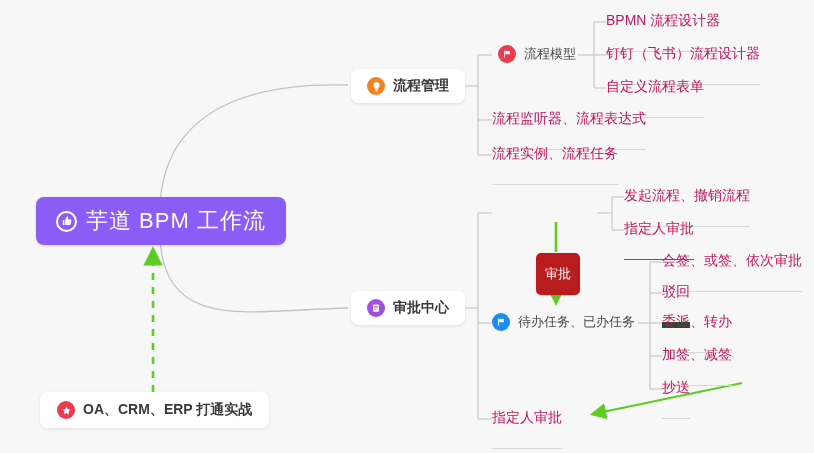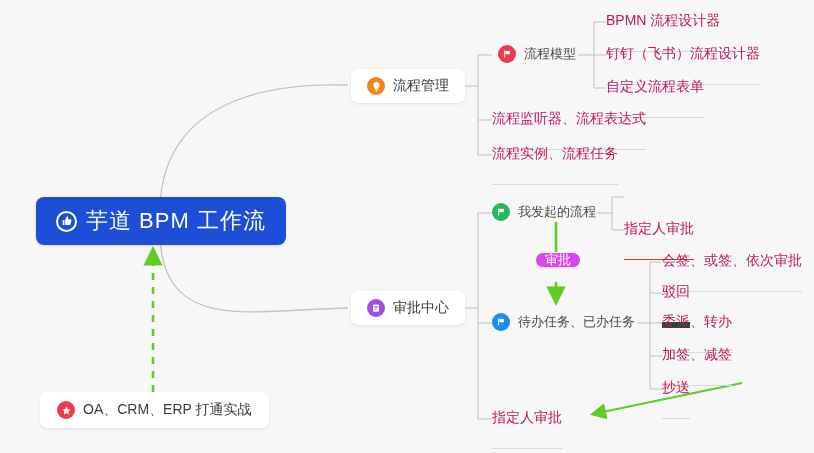--- a/index.html
+++ b/index.html
@@ -24,21 +24,21 @@
   
   .node {
     position: absolute;
     display: flex;
     align-items: center;
     white-space: nowrap;
   }
 
   
   .node-root {
-    background: #1d4ed8;
+    background: #8b5cf6;
     border-radius: 8px;
     padding: 0 20px;
     height: 48px;
     box-shadow: 0 1px 3px rgba(0,0,0,0.13);
     z-index: 6;
   }
   .node-root .label {
     color: #ffffff;
     font-size: 22px;
     letter-spacing: 1px;
@@ -49,42 +49,43 @@
     background: #ffffff;
     border-radius: 7px;
     padding: 0 16px;
     height: 34px;
     box-shadow: 0 1px 3px rgba(0,0,0,0.10);
     z-index: 5;
   }
   .node-card .label {
     color: #3a3a3a;
     font-size: 14px;
+    font-weight: bold;
   }
 
   
   .node-plain { z-index: 5; }
   .node-plain .label {
     color: #4a4a4a;
     font-size: 13px;
   }
 
   
   .node-leaf {
     z-index: 4;
     padding-bottom: 21px;
     color: #be185d;
     font-size: 14px;
   }
 
   
   .node-tag {
-    background: #d946ef;
-    border-radius: 12px;
-    height: 14px;
+    background: #b91c1c;
+    border-radius: 5px;
+    height: 42px;
     padding: 0 9px;
     justify-content: center;
     z-index: 7;
     box-shadow: 0 1px 2px rgba(0,0,0,0.10);
   }
   .node-tag .label {
     color: #ffffff;
     font-size: 13px;
   }
 
@@ -239,30 +240,24 @@
       <svg width="10" height="10" viewBox="0 0 16 16">
         <rect x="3.2" y="2.2" width="9.6" height="11.6" rx="1.3" fill="#ffffff"></rect>
         <rect x="5" y="4.6" width="6" height="1.1" fill="#a24ee0"></rect>
         <rect x="5" y="7" width="6" height="1.1" fill="#a24ee0"></rect>
         <rect x="5" y="9.4" width="4" height="1.1" fill="#a24ee0"></rect>
       </svg>
     </span>
     <span class="label">审批中心</span>
   </div>
 
-  <div class="node node-plain" style="left:492px; top:203px;">
-    <span class="ico ico-green">
-      <svg width="10" height="10" viewBox="0 0 16 16">
-        <rect x="3.4" y="2.4" width="1.5" height="11.2" rx="0.6" fill="#ffffff"></rect>
-        <path d="M5.3 3 L12.6 3 L12.6 8.4 L5.3 8.4 Z" fill="#ffffff"></path>
-      </svg>
-    </span>
-    <span class="label">我发起的流程</span>
-  </div>
-
+
+  <div class="node node-leaf" style="left:624px; top:187px; border-bottom:1px solid #d8d8d8;">
+    <span>发起流程、撤销流程</span>
+  </div>
   <div class="node node-leaf" style="left:624px; top:220px; border-bottom:1px solid #c2410c;">
     <span>指定人审批</span>
   </div>
 
   <div class="node node-tag" style="left:536px; top:253px;">
     <span class="label">审批</span>
   </div>
 
   <div class="node node-plain" style="left:492px; top:313px;">
     <span class="ico ico-blue">

